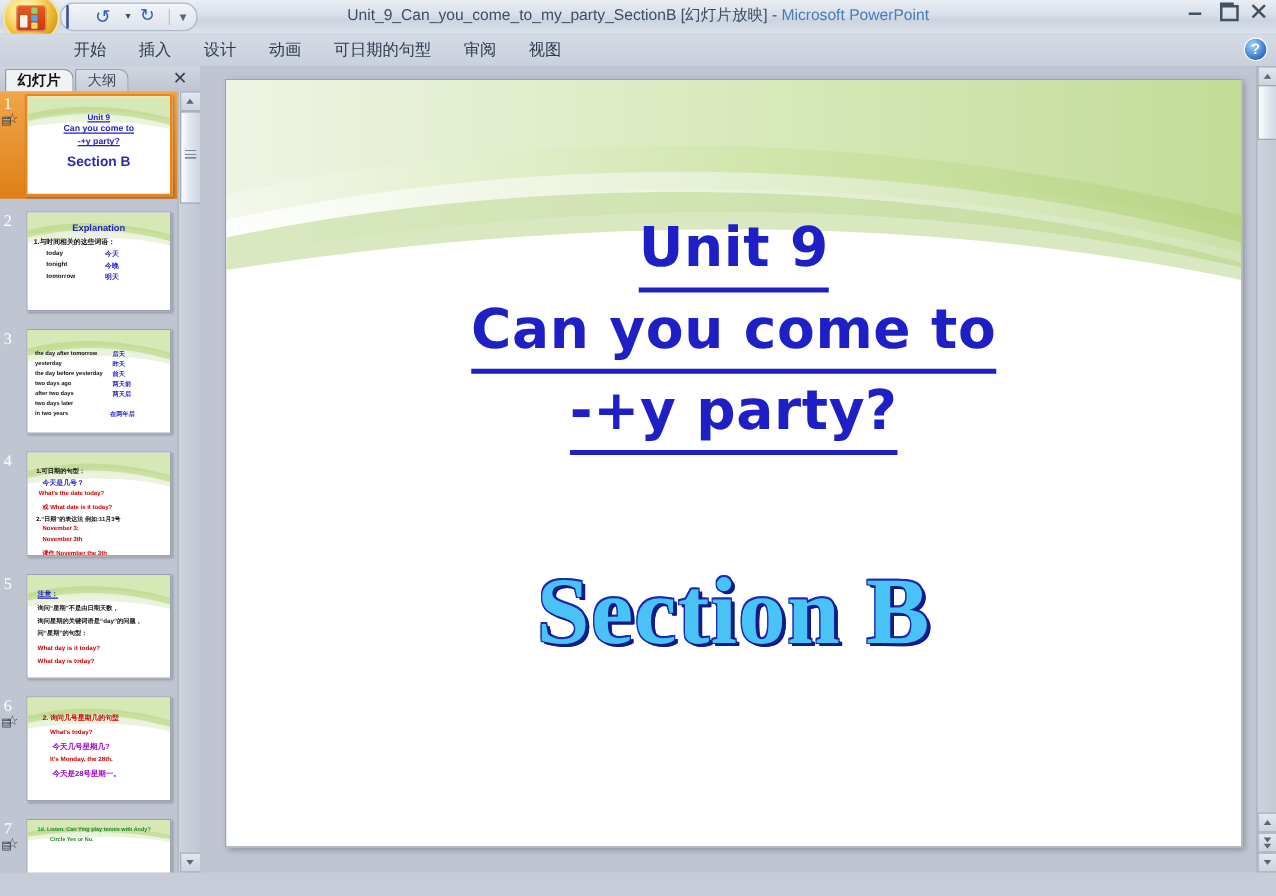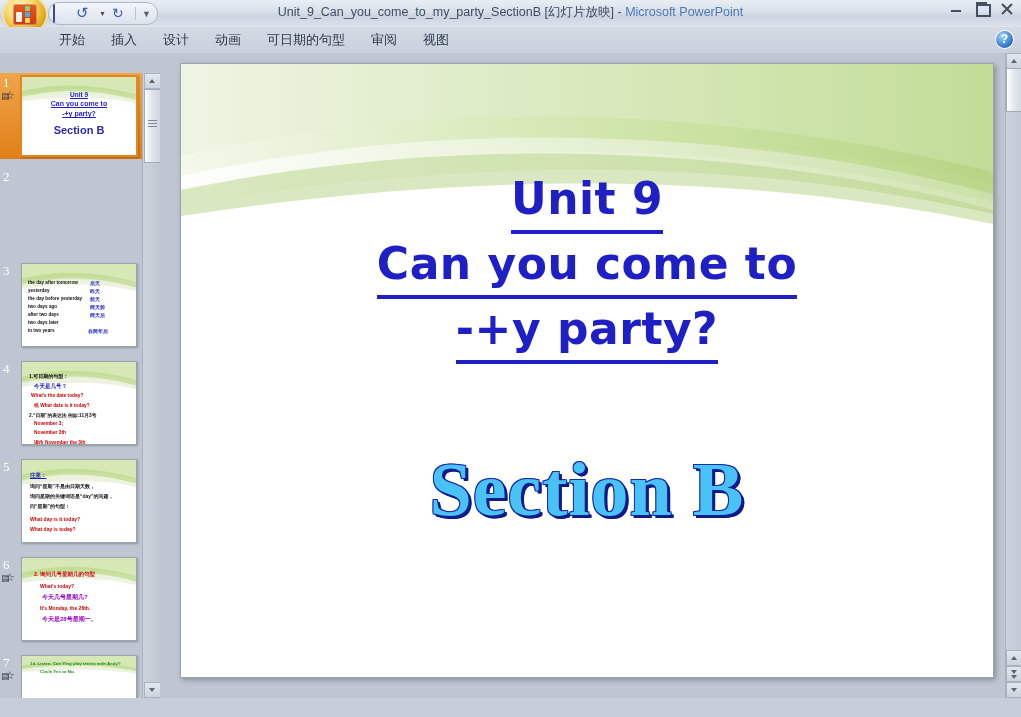--- a/index.html
+++ b/index.html
@@ -217,20 +217,25 @@
       <div class="rtab">设计</div>
       <div class="rtab">动画</div>
       <div class="rtab">可日期的句型</div>
       <div class="rtab">审阅</div>
       <div class="rtab">视图</div>
     </div>
     <div class="help-btn">?</div>
   </div>
 
   <div class="lpanel">
+    <div class="ltabs">
+      <div class="ltab a">幻灯片</div>
+      <div class="ltab b">大纲</div>
+      <div class="ltab-close">✕</div>
+    </div>
 
     <div class="thumbs" id="thumbs">
         <div class="thumbrow tsel" style="height: 86px; position: absolute; top: 0px;">
           <div class="tnum">1</div>
           <div class="tstar">
             <span class="b">▤</span>
             <span class="s">☆</span>
           </div>
           <div class="tcard" style="height: 78px;">
             <div class="wave"><svg width="114" height="33" viewBox="0 0 114 30" preserveAspectRatio="none">
@@ -241,20 +246,37 @@
             <div class="minitext">
               <div class="mt" style="color: rgb(31, 31, 198); font-size: 6.5px; top: 14px; font-weight: bold; text-decoration: underline; left: 0px; width: 100%; text-align: center;">Unit 9</div>
               <div class="mt" style="color: rgb(31, 31, 198); font-size: 7px; top: 23px; font-weight: bold; text-decoration: underline; left: 0px; width: 100%; text-align: center;">Can you come to</div>
               <div class="mt" style="color: rgb(31, 31, 198); font-size: 7px; top: 33px; font-weight: bold; text-decoration: underline; left: 0px; width: 100%; text-align: center;">-+y party?</div>
               <div class="mt" style="color: rgb(42, 42, 181); font-size: 11px; top: 47px; font-weight: bold; left: 0px; width: 100%; text-align: center;">Section  B</div>
             </div>
           </div>
         </div>
         <div class="thumbrow" style="height: 86px; position: absolute; top: 94px;">
           <div class="tnum">2</div>
+          <div class="tcard" style="height: 78px;">
+            <div class="wave"><svg width="114" height="33" viewBox="0 0 114 30" preserveAspectRatio="none">
+                <path d="M0,0 L114,0 L114,17 C80,10 45,8 0,16 Z" fill="#d6e8b6"></path>
+                <path d="M0,13 C45,3 85,9 114,16 L114,21 C85,14 45,11 0,19 Z" fill="#bfda92" opacity=".85"></path>
+                <path d="M0,18 C48,8 88,14 114,21 L114,24 C88,18 48,16 0,22 Z" fill="#e9f2da" opacity=".9"></path>
+              </svg></div>
+            <div class="minitext">
+              <div class="mt" style="color: rgb(31, 31, 198); font-size: 7.5px; top: 8px; font-weight: bold; left: 0px; width: 100%; text-align: center;">Explanation</div>
+              <div class="mt" style="color: rgb(17, 17, 17); font-size: 5.5px; top: 20px; font-weight: bold; left: 5px;">1.与时间相关的这些词语：</div>
+              <div class="mt" style="color: rgb(17, 17, 17); font-size: 5px; top: 30px; font-weight: bold; left: 15px;">today</div>
+              <div class="mt" style="color: rgb(31, 31, 198); font-size: 5.5px; top: 30px; font-weight: bold; left: 62px;">今天</div>
+              <div class="mt" style="color: rgb(17, 17, 17); font-size: 5px; top: 39px; font-weight: bold; left: 15px;">tonight</div>
+              <div class="mt" style="color: rgb(31, 31, 198); font-size: 5.5px; top: 39px; font-weight: bold; left: 62px;">今晚</div>
+              <div class="mt" style="color: rgb(17, 17, 17); font-size: 5px; top: 48px; font-weight: bold; left: 15px;">tomorrow</div>
+              <div class="mt" style="color: rgb(31, 31, 198); font-size: 5.5px; top: 48px; font-weight: bold; left: 62px;">明天</div>
+            </div>
+          </div>
         </div>
         <div class="thumbrow" style="height: 90px; position: absolute; top: 188px;">
           <div class="tnum">3</div>
           <div class="tcard" style="height: 82px;">
             <div class="wave"><svg width="114" height="34" viewBox="0 0 114 30" preserveAspectRatio="none">
                 <path d="M0,0 L114,0 L114,17 C80,10 45,8 0,16 Z" fill="#d6e8b6"></path>
                 <path d="M0,13 C45,3 85,9 114,16 L114,21 C85,14 45,11 0,19 Z" fill="#bfda92" opacity=".85"></path>
                 <path d="M0,18 C48,8 88,14 114,21 L114,24 C88,18 48,16 0,22 Z" fill="#e9f2da" opacity=".9"></path>
               </svg></div>
             <div class="minitext">

